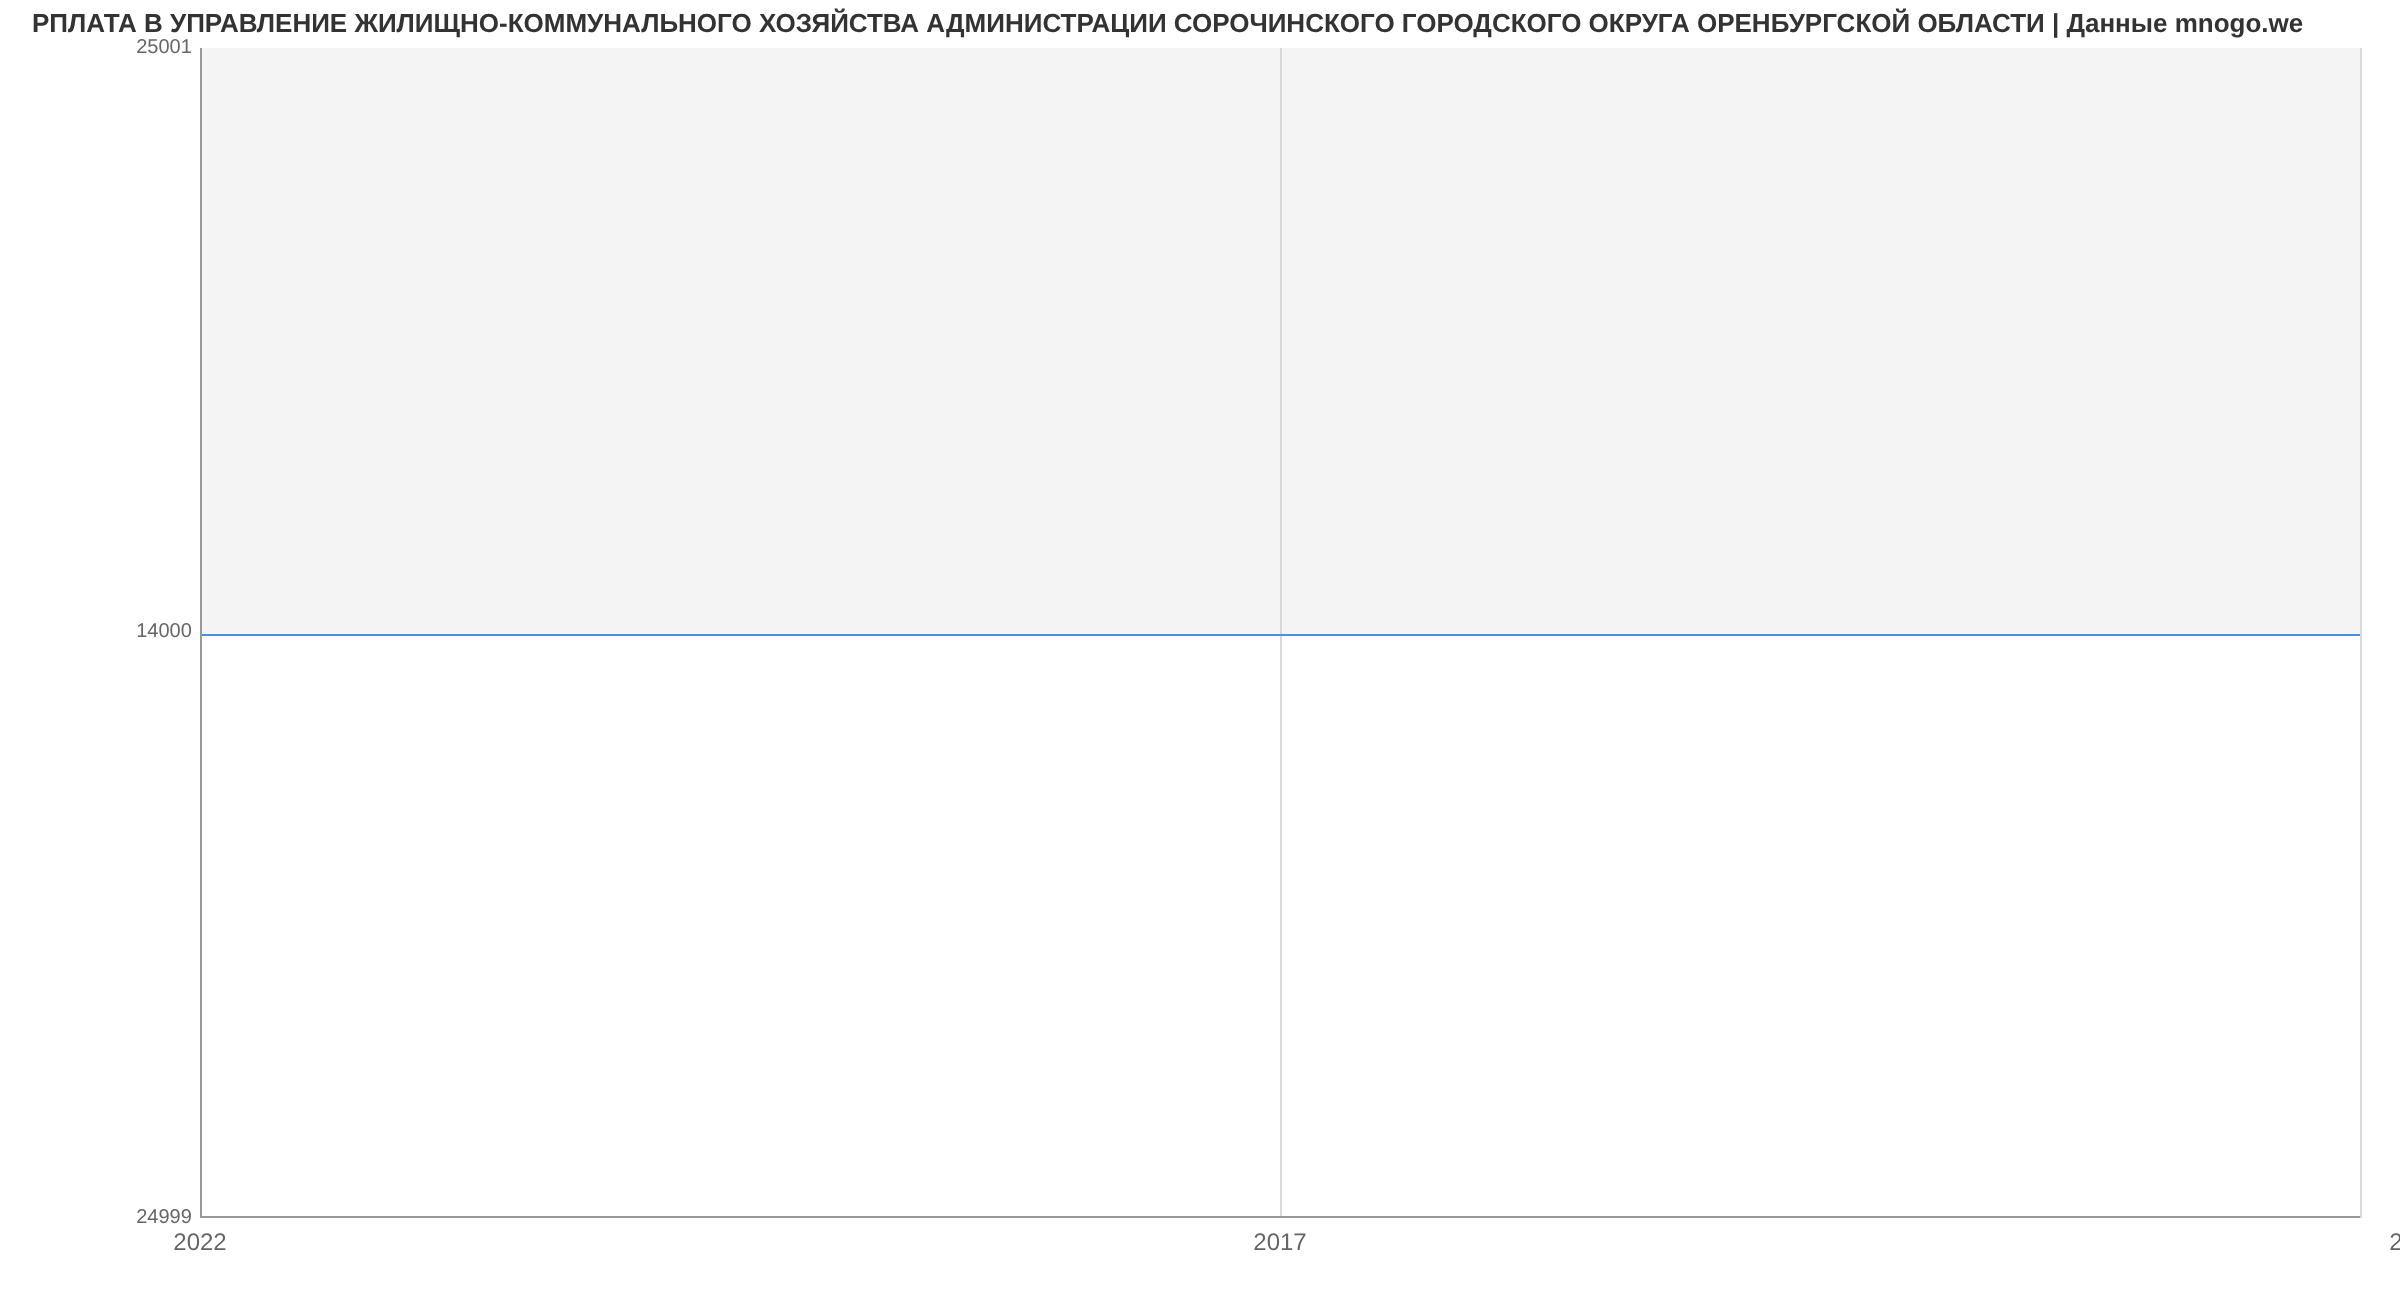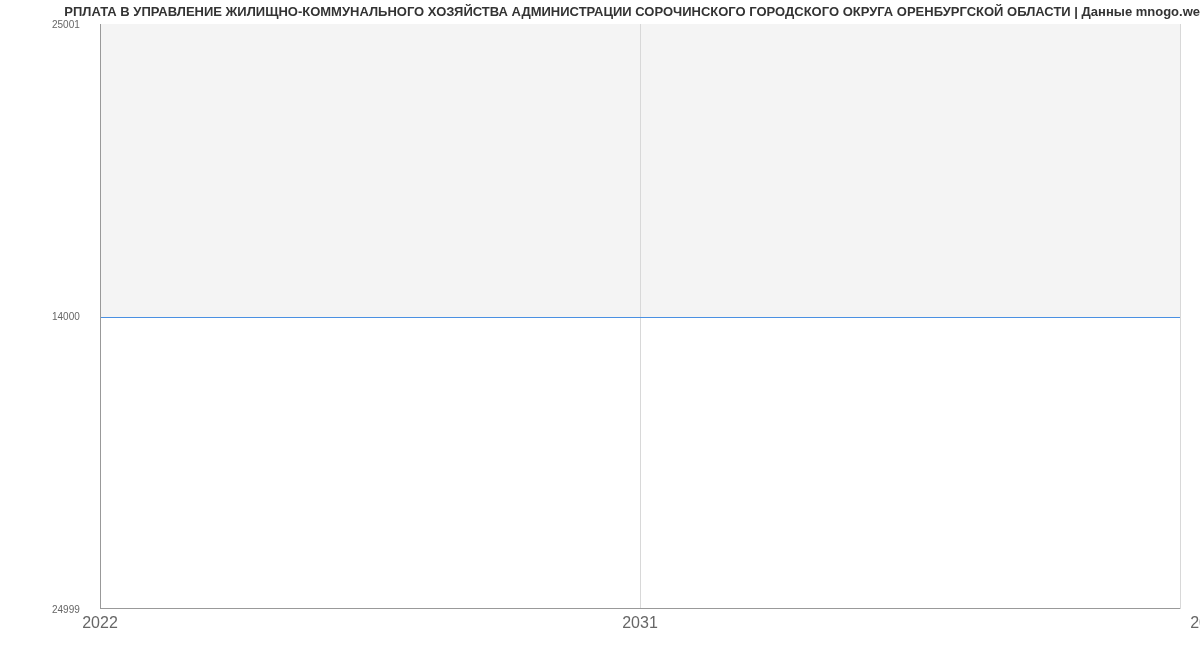--- a/index.html
+++ b/index.html
@@ -9,21 +9,21 @@
       width: 1200px;
       height: 650px;
       overflow: hidden;
       position: relative;
     }
     .title {
       position: absolute;
       top: 4px;
       left: 0;
       right: 0;
-      text-align: right;
+      text-align: left;
       font-size: 13px;
       font-weight: bold;
       color: #333;
       white-space: nowrap;
       padding-left: 16px;
     }
     .chart-container {
       position: absolute;
       top: 24px;
       left: 100px;
@@ -64,28 +64,28 @@
       position: absolute;
       background: #999;
     }
     .axis-x { left: 0; right: 0; bottom: 0; height: 1px; }
     .axis-y { left: 0; top: 0; bottom: 0; width: 1px; }
     .y-tick {
       position: absolute;
       right: 1088px;
       font-size: 10px;
       color: #666;
-      text-align: left;
+      text-align: center;
       width: 60px;
       transform: translateY(-50%);
     }
     .x-tick {
       position: absolute;
       top: 614px;
-      font-size: 16px;
+      font-size: 12px;
       color: #666;
       transform: translateX(-50%);
     }
   </style>
 </head>
 <body>
 
 <div class="title">РПЛАТА В УПРАВЛЕНИЕ ЖИЛИЩНО-КОММУНАЛЬНОГО ХОЗЯЙСТВА АДМИНИСТРАЦИИ СОРОЧИНСКОГО ГОРОДСКОГО ОКРУГА ОРЕНБУРГСКОЙ ОБЛАСТИ | Данные mnogo.we</div>
 
 <div class="chart-container">
@@ -98,14 +98,14 @@
     <div class="axis-line axis-x"></div>
     <div class="axis-line axis-y"></div>
   </div>
 </div>
 
 <div class="y-tick" style="top:24px">25001</div>
 <div class="y-tick" style="top:316px">14000</div>
 <div class="y-tick" style="top:609px">24999</div>
 
 <div class="x-tick" style="left:100px">2022</div>
-<div class="x-tick" style="left:640px">2031</div>
+<div class="x-tick" style="left:640px">2017</div>
 <div class="x-tick" style="left:1208px">2024</div>
 
 </body></html>

